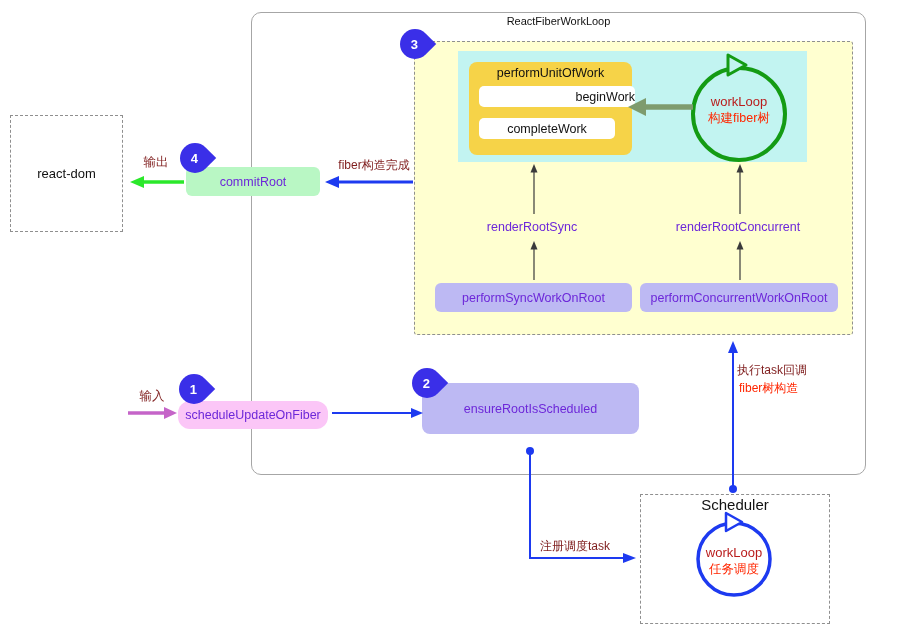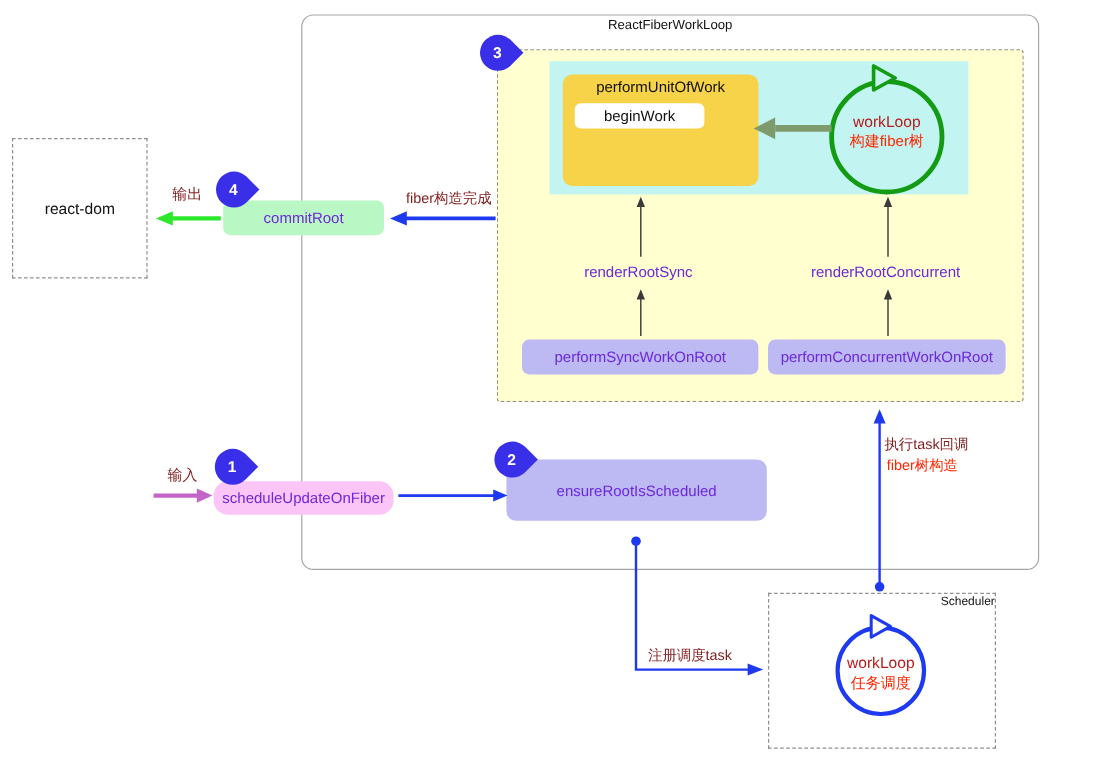--- a/index.html
+++ b/index.html
@@ -23,21 +23,21 @@
   .center{text-align:center;}
   #outer-box{left:251px;top:12px;width:613px;height:461px;border:1px solid var(--border-gray);border-radius:10px;background:#fff;}
   #outer-title{position:absolute;top:2px;left:0;right:0;text-align:center;font-size:11px;}
   #yellow-box{left:414px;top:41px;width:437px;height:292px;background:var(--box-yellow);border-radius:3px;}
   #cyan-box{left:458px;top:51px;width:349px;height:111px;background:var(--box-cyan);}
   #gold-box{left:469px;top:62px;width:163px;height:93px;background:var(--box-gold);border-radius:8px;font-size:12.5px;}
   #gold-title{display:block;margin-top:4px;text-align:center;}
   .white-chip{background:#fff;border-radius:5px;font-size:12.5px;}
   #react-dom-box{left:10px;top:115px;width:111px;height:115px;background:#fff;font-size:13px;}
   #scheduler-box{left:640px;top:494px;width:188px;height:128px;background:#fff;}
-  #scheduler-title{position:absolute;top:1px;left:0;right:0;text-align:right;font-size:10px;}
+  #scheduler-title{position:absolute;top:1px;left:0;right:0;text-align:center;font-size:15px;}
   .loop-text{line-height:16px;}
   .loop-text .l1{font-size:13px;color:#b91c1c;}
   .loop-text .l2{font-size:12.5px;}
   .badge{position:absolute;width:30px;height:30px;background:var(--badge-blue);
          border-radius:50% 0 50% 50%;transform:rotate(45deg);
          display:flex;align-items:center;justify-content:center;z-index:6;}
   .badge span{transform:rotate(-45deg);color:#fff;font-weight:bold;font-size:13px;}
   #arrow-layer{left:0;top:0;width:921px;height:638px;pointer-events:none;z-index:5;}
 </style>
 </head>
@@ -49,22 +49,25 @@
     <div id="outer-title">ReactFiberWorkLoop</div>
   </div>
 
   <div id="yellow-box" class="abs dashed"></div>
 
   <div id="cyan-box" class="abs"></div>
 
   <div id="gold-box" class="abs">
     <span id="gold-title">performUnitOfWork</span>
   </div>
-  <div class="abs cc white-chip" style="left:479px;top:86px;width:108px;height:21px;">
+  <div class="abs cc white-chip" style="left:479px;top:86px;width:156px;height:21px;justify-content:flex-end;">
     <span>beginWork</span>
+  </div>
+  <div class="abs cc white-chip" style="left:479px;top:118px;width:136px;height:21px;">
+    <span>completeWork</span>
   </div>
 
   <div class="abs center loop-text" style="left:679px;top:94px;width:120px;">
     <div class="l1">workLoop</div>
     <div class="l2 red">构建fiber树</div>
   </div>
 
   <div class="abs center node" style="left:462px;top:220px;width:140px;">renderRootSync</div>
   <div class="abs center node" style="left:668px;top:220px;width:140px;">renderRootConcurrent</div>
 

